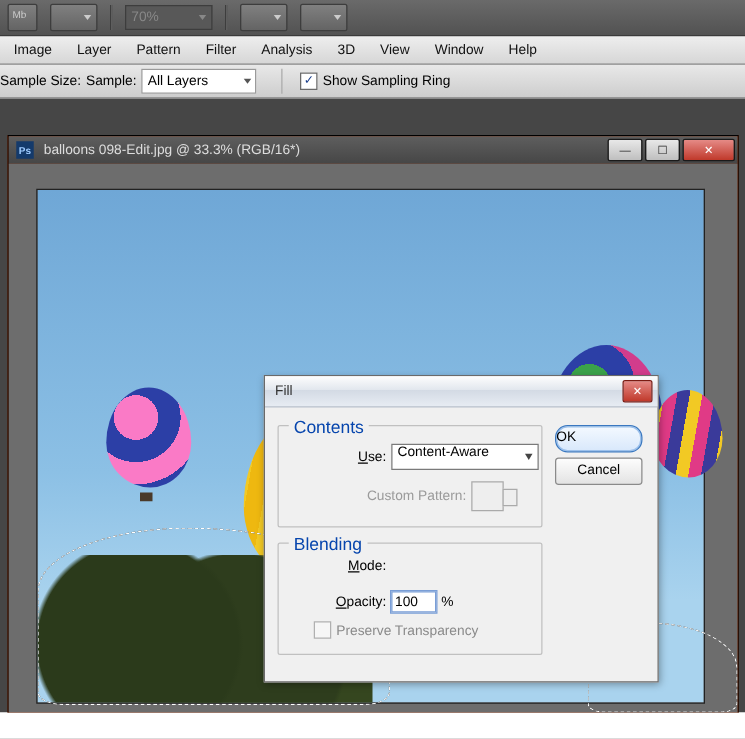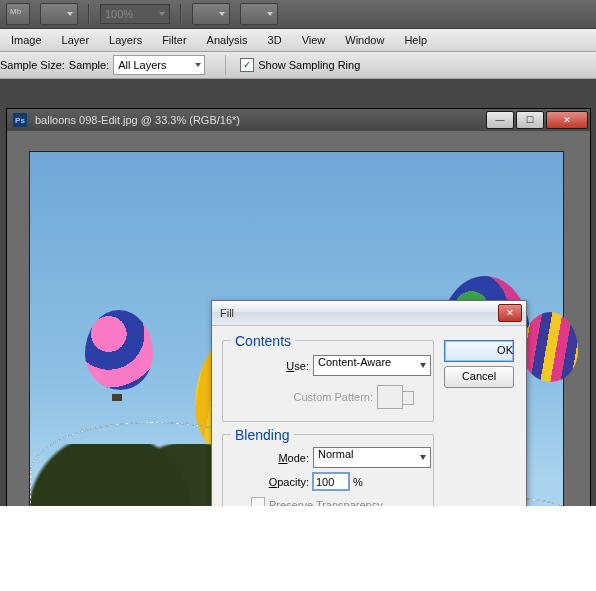--- a/index.html
+++ b/index.html
@@ -1,16 +1,16 @@
 <!DOCTYPE html>
 <html><head>
 <meta charset="utf-8">
 <style>
   html,body{margin:0;padding:0;font-family:"Segoe UI",Tahoma,Arial,sans-serif;font-size:11px;color:#000;background:#fff;overflow:hidden}
-  .root{width:596px;height:506px;position:relative;background:#464646}
+  .root{width:596px;height:570px;position:relative;background:#464646}
   
   .toolbar1{height:28px;background:linear-gradient(#6a6a6a,#525252);display:flex;align-items:center;gap:10px;padding-left:6px;border-bottom:1px solid #3a3a3a}
   .tbtn{width:22px;height:20px;background:linear-gradient(#808080,#646464);border:1px solid #3d3d3d;border-radius:2px;position:relative}
   .tbtn.split{width:36px}
   .tbtn.split:after{content:'';position:absolute;right:4px;top:8px;border-left:3px solid transparent;border-right:3px solid transparent;border-top:4px solid #ccc}
   .zoombox{width:60px;height:18px;background:#585858;border:1px solid #3d3d3d;color:#888;display:flex;align-items:center;padding:0 4px;font-size:11px;position:relative}
   .zoombox:after{content:'';position:absolute;right:4px;top:7px;border-left:3px solid transparent;border-right:3px solid transparent;border-top:4px solid #888}
   .sep{width:1px;height:20px;background:#3d3d3d;border-right:1px solid #6a6a6a}
   
   .menubar{height:22px;background:linear-gradient(#eee,#d6d6d6);display:flex;align-items:center;padding-left:3px;gap:4px;color:#111;border-bottom:1px solid #a0a0a0}
@@ -68,48 +68,48 @@
   .g1{left:10px;top:14px;width:210px;height:80px}
   .g2{left:10px;top:108px;width:210px;height:88px}
   .frow{position:absolute;display:flex;align-items:center;gap:4px}
   .frow .flab{width:86px;text-align:right}
   .frow .underline{text-decoration:underline}
   .frow select,.frow .selbox{height:19px;border:1px solid #7a7a7a;background:#fff;font-size:11px;padding:0 16px 0 4px;position:relative}
   .frow .selbox:after{content:'';position:absolute;right:4px;top:7px;border-left:3px solid transparent;border-right:3px solid transparent;border-top:5px solid #444}
   .frow input[type=text]{width:30px;height:15px;border:1px solid #7a9ed6;background:#fff;font-size:11px;padding:0 2px;text-align:left;outline:1px solid #7a9ed6}
   .patbox{width:24px;height:22px;border:1px solid #aaa;background:#eee;position:relative}
   .patbox:after{content:'';position:absolute;right:-12px;top:5px;width:10px;height:12px;border:1px solid #aaa;background:#eee}
-  .okbtn{position:absolute;right:12px;width:68px;height:20px;border:1px solid #3a78c0;background:linear-gradient(#f4f9ff,#d8e8fb);border-radius:0;text-align:right;line-height:18px;font-size:11px;color:#000;box-shadow:0 0 0 1px #9cc1ec inset}
+  .okbtn{position:absolute;right:12px;width:68px;height:20px;border:1px solid #3a78c0;background:linear-gradient(#f4f9ff,#d8e8fb);border-radius:10px;text-align:left;line-height:18px;font-size:11px;color:#000;box-shadow:0 0 0 1px #9cc1ec inset}
   .cancelbtn{position:absolute;right:12px;width:68px;height:20px;border:1px solid #8a8a8a;background:linear-gradient(#fdfdfd,#e3e3e3);border-radius:3px;text-align:center;line-height:18px;font-size:11px}
   .okbtn{top:14px}
   .cancelbtn{top:40px}
   .chkrow{position:absolute;display:flex;align-items:flex-end;gap:4px;color:#8a8a8a}
   .chkrow .cbox{width:12px;height:12px;border:1px solid #b0b0b0;background:#f6f6f6}
 </style>
 </head>
 <body>
 
 <div class="root">
 
   <div class="toolbar1">
     <div class="tbtn">
         <span style="color:#ccc;font-size:8px;position:absolute;left:3px;top:3px">Mb</span>
       </div>
     <div class="tbtn split"></div>
     <div class="sep"></div>
-    <div class="zoombox">100%</div>
+    <div class="zoombox">70%</div>
     <div class="sep"></div>
     <div class="tbtn split"></div>
     <div class="tbtn split"></div>
   </div>
 
   <div class="menubar">
     <span class="menuitem">Image</span>
     <span class="menuitem">Layer</span>
-    <span class="menuitem">Layers</span>
+    <span class="menuitem">Pattern</span>
     <span class="menuitem">Filter</span>
     <span class="menuitem">Analysis</span>
     <span class="menuitem">3D</span>
     <span class="menuitem">View</span>
     <span class="menuitem">Window</span>
     <span class="menuitem">Help</span>
   </div>
 
   <div class="optbar">
     <span class="lbl">Sample Size:</span>
@@ -167,21 +167,20 @@
         <div class="frow" style="left:0;top:44px;color:#9a9a9a">
           <span class="flab" style="width:150px">Custom Pattern:</span>
           <div class="patbox"></div>
         </div>
       </div>
 
       <div class="group g2">
         <span class="legend">Blending</span>
         <div class="frow" style="left:0;top:12px">
           <span class="flab"><span class="underline">M</span>ode:</span>
-          <div class="selbox" style="width:96px">Normal</div>
         </div>
         <div class="frow" style="left:0;top:38px">
           <span class="flab"><span class="underline">O</span>pacity:</span>
           <input type="text" value="100" style="">
           <span>%</span>
         </div>
         <div class="chkrow" style="left:28px;top:62px">
           <div class="cbox"></div>
           <span><span class="underline">P</span>reserve Transparency</span>
         </div>

